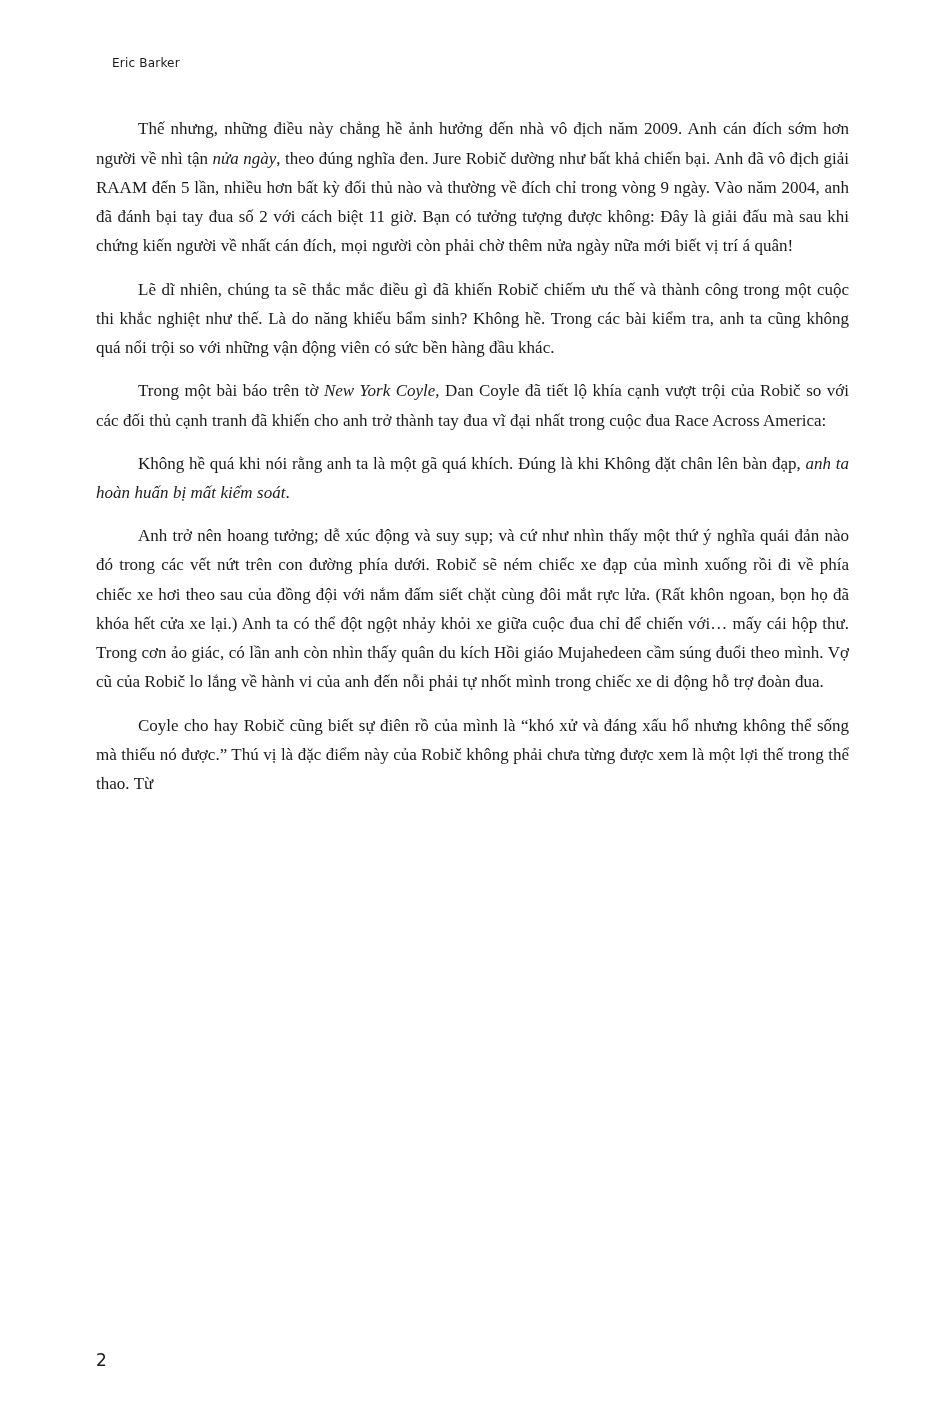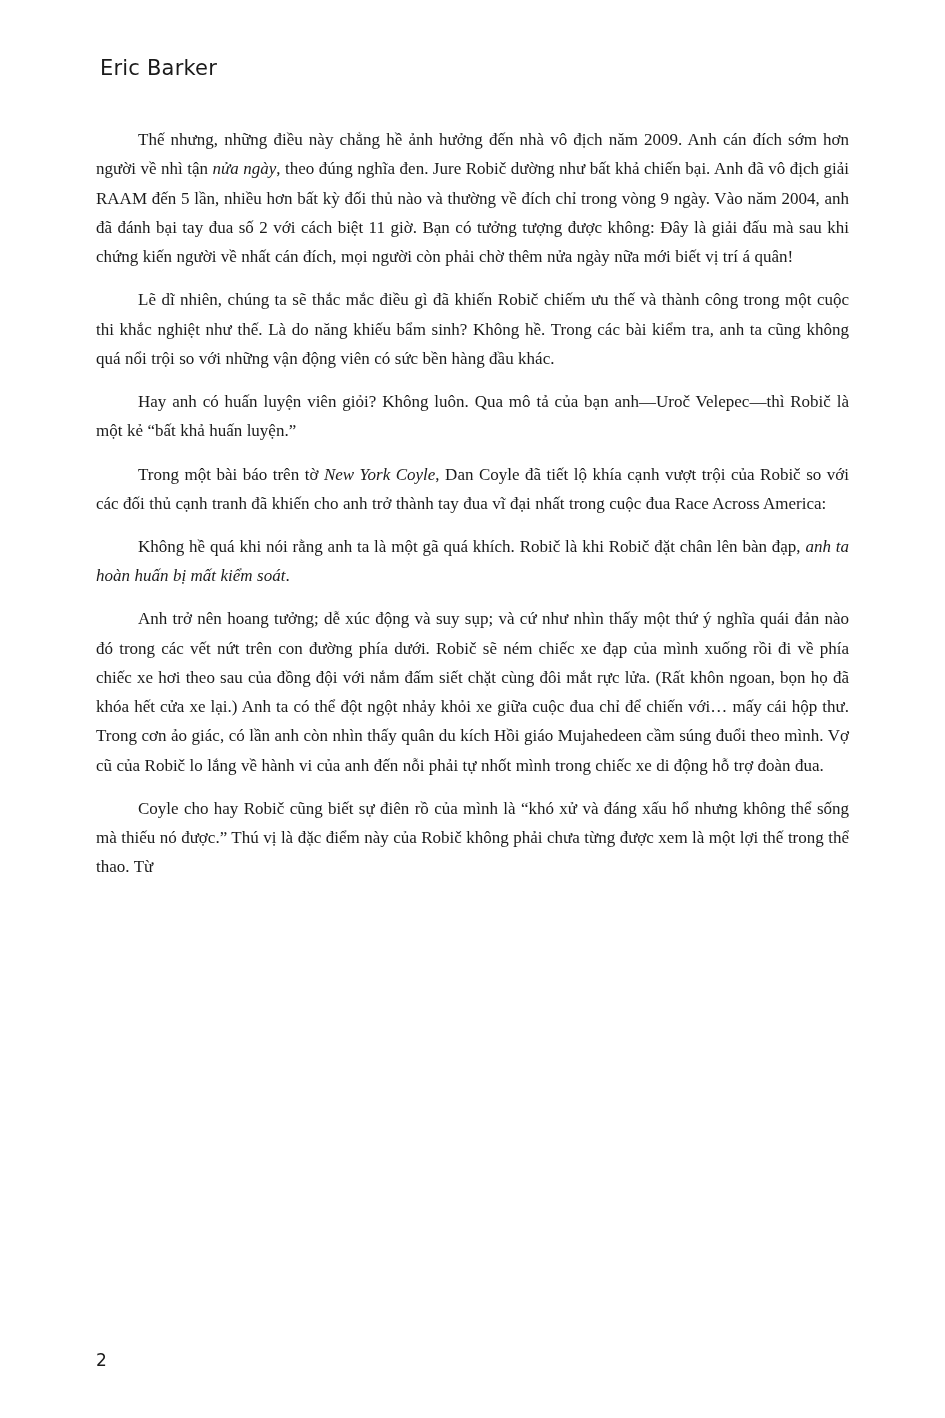--- a/index.html
+++ b/index.html
@@ -16,24 +16,24 @@
   }
   .page {
     position: relative;
     width: 945px;
     height: 1418px;
     box-sizing: border-box;
     padding: 56px 96px 40px 96px;
   }
   .running-head {
     font-family: "DejaVu Sans", sans-serif;
-    font-size: 21px;
+    font-size: 12px;
     letter-spacing: 0.2px;
     color: #1a1a1a;
-    margin: 0 0 44px 4px;
+    margin: 0 0 44px 16px;
     line-height: 1.2;
   }
   .body-text p {
     font-family: "Liberation Serif", serif;
     font-size: 17px;
     line-height: 1.72;
     text-align: justify;
     text-justify: inter-word;
     margin: 0 0 14px 0;
     text-indent: 42px;
@@ -61,22 +61,21 @@
 </head>
 <body>
 
 <div class="page">
 
   <div class="running-head">Eric Barker</div>
 
   <div class="body-text">
     <p><span>Thế nhưng, những điều này chẳng hề ảnh hưởng đến nhà vô địch năm 2009. Anh cán đích sớm hơn người về nhì tận </span><em>nửa ngày</em><span>, theo đúng nghĩa đen. Jure Robič dường như bất khả chiến bại. Anh đã vô địch giải RAAM đến 5 lần, nhiều hơn bất kỳ đối thủ nào và thường về đích chỉ trong vòng 9 ngày. Vào năm 2004, anh đã đánh bại tay đua số 2 với cách biệt 11 giờ. Bạn có tưởng tượng được không: Đây là giải đấu mà sau khi chứng kiến người về nhất cán đích, mọi người còn phải chờ thêm nửa ngày nữa mới biết vị trí á quân!</span></p>
     <p><span>Lẽ dĩ nhiên, chúng ta sẽ thắc mắc điều gì đã khiến Robič chiếm ưu thế và thành công trong một cuộc thi khắc nghiệt như thế. Là do năng khiếu bẩm sinh? Không hề. Trong các bài kiểm tra, anh ta cũng không quá nổi trội so với những vận động viên có sức bền hàng đầu khác.</span></p>
-    <p><span>Hay anh có huấn luyện viên giỏi? Không luôn. Qua mô tả của bạn anh—Uroč Velepec—thì Robič là một kẻ “bất khả huấn luyện.”</span></p>
     <p><span>Trong một bài báo trên tờ </span><em>New York Coyle</em><span>, Dan Coyle đã tiết lộ khía cạnh vượt trội của Robič so với các đối thủ cạnh tranh đã khiến cho anh trở thành tay đua vĩ đại nhất trong cuộc đua Race Across America:</span></p>
-    <p><span>Không hề quá khi nói rằng anh ta là một gã quá khích. Robič là khi Robič đặt chân lên bàn đạp, </span><em>anh ta hoàn huấn bị mất kiểm soát</em><span>.</span></p>
+    <p><span>Không hề quá khi nói rằng anh ta là một gã quá khích. Đúng là khi Không đặt chân lên bàn đạp, </span><em>anh ta hoàn huấn bị mất kiểm soát</em><span>.</span></p>
     <p><span>Anh trở nên hoang tưởng; dễ xúc động và suy sụp; và cứ như nhìn thấy một thứ ý nghĩa quái đản nào đó trong các vết nứt trên con đường phía dưới. Robič sẽ ném chiếc xe đạp của mình xuống rồi đi về phía chiếc xe hơi theo sau của đồng đội với nắm đấm siết chặt cùng đôi mắt rực lửa. (Rất khôn ngoan, bọn họ đã khóa hết cửa xe lại.) Anh ta có thể đột ngột nhảy khỏi xe giữa cuộc đua chỉ để chiến với… mấy cái hộp thư. Trong cơn ảo giác, có lần anh còn nhìn thấy quân du kích Hồi giáo Mujahedeen cầm súng đuổi theo mình. Vợ cũ của Robič lo lắng về hành vi của anh đến nỗi phải tự nhốt mình trong chiếc xe di động hỗ trợ đoàn đua.</span></p>
     <p><span>Coyle cho hay Robič cũng biết sự điên rồ của mình là “khó xử và đáng xấu hổ nhưng không thể sống mà thiếu nó được.” Thú vị là đặc điểm này của Robič không phải chưa từng được xem là một lợi thế trong thể thao. Từ</span></p>
   </div>
 
   <div class="page-number">2</div>
 
 </div>
 
 </body></html>

